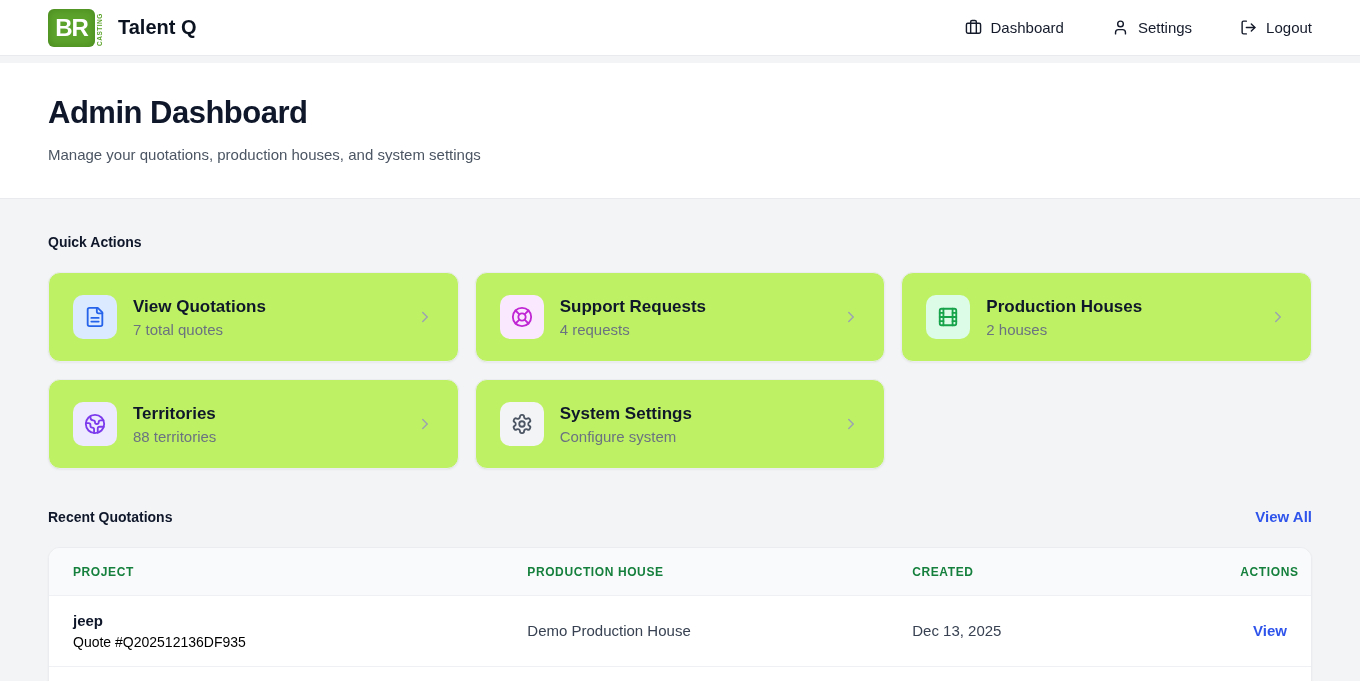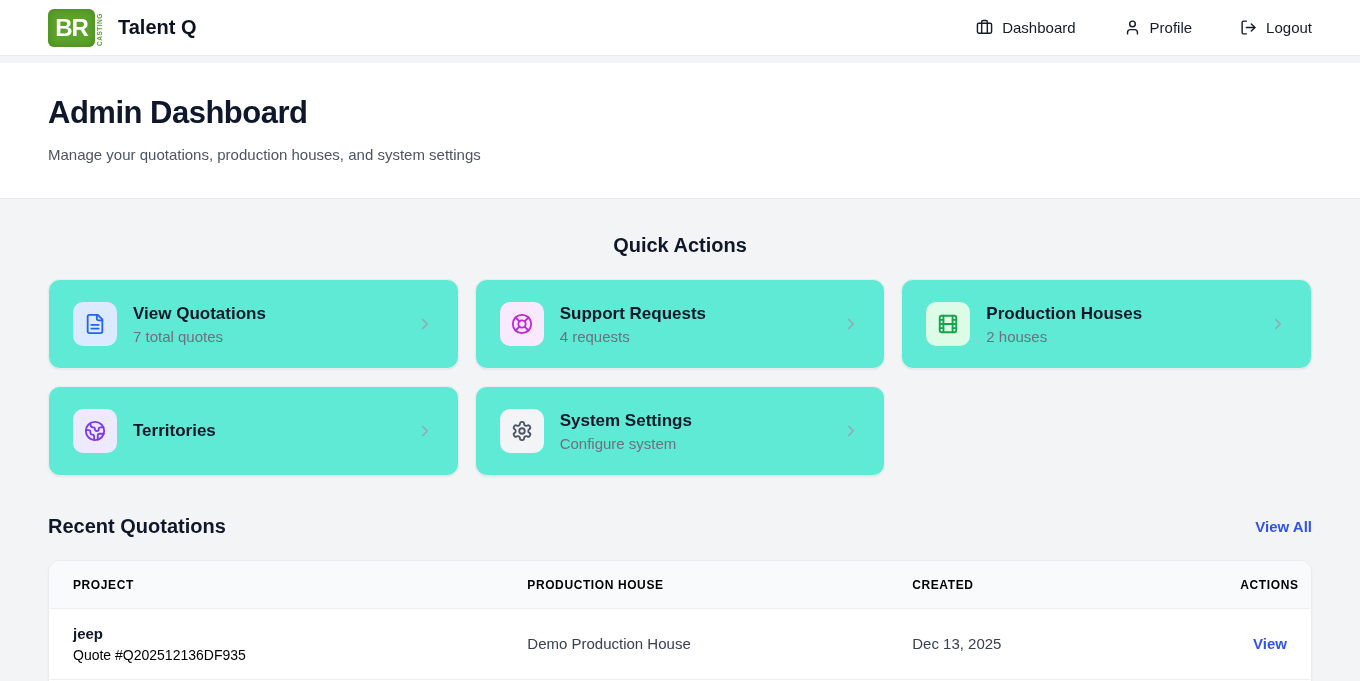--- a/index.html
+++ b/index.html
@@ -42,28 +42,28 @@
   
   .page-header {
     margin-top: 7px; background: #fff; border-bottom: 1px solid #e8eaee;
     padding: 32px 48px 35px;
   }
   .page-title { font-size: 31px; font-weight: 700; color: #0f172a; letter-spacing: -0.5px; margin: 0; }
   .page-subtitle { margin-top: 15px; font-size: 15px; color: #4b5563; }
 
   
   main { padding: 35px 48px 0; }
-  .section-title { font-size: 20px; font-weight: 700; color: #0f172a; text-align: center; }
+  .section-title { font-size: 14px; font-weight: 700; color: #0f172a; }
 
   .cards-grid {
     margin-top: 22px;
     display: grid; grid-template-columns: repeat(3, 1fr); gap: 17px 16px;
   }
   .card {
-    background: #5eead4; border: 1px solid #eaecef; border-radius: 12px;
+    background: #bef264; border: 1px solid #eaecef; border-radius: 12px;
     padding: 22px 24px; display: flex; align-items: center; gap: 16px;
     box-shadow: 0 1px 2px rgba(16,24,40,.05); cursor: pointer;
   }
   .card-icon {
     width: 44px; height: 44px; border-radius: 10px; flex: none;
     display: flex; align-items: center; justify-content: center;
   }
   .card-icon svg { width: 22px; height: 22px; }
   .card-text { flex: 1; min-width: 0; }
   .card-title { font-size: 17px; font-weight: 700; color: #0f172a; }
@@ -77,21 +77,21 @@
   }
   .view-all { font-size: 15px; font-weight: 600; color: #2f54eb; cursor: pointer; text-decoration: none; }
 
   .table-card {
     margin-top: 22px; background: #fff; border: 1px solid #eaecef;
     border-radius: 12px; overflow: hidden; box-shadow: 0 1px 2px rgba(16,24,40,.05);
   }
   table { width: 100%; border-collapse: collapse; table-layout: fixed; }
   thead th {
     background: #f9fafb; text-align: left; font-size: 12px; font-weight: 600;
-    color: #000000; letter-spacing: .6px; text-transform: uppercase;
+    color: #15803d; letter-spacing: .6px; text-transform: uppercase;
     padding: 17px 24px 16px;
   }
   th.col-actions, td.cell-actions { text-align: right; }
   tbody td {
     border-top: 1px solid #eef0f3; padding: 13px 24px; vertical-align: middle;
     font-size: 15px; color: #374151; height: 70px;
   }
   .project-name { font-size: 15px; font-weight: 700; color: #0f172a; }
   .quote-id { font-size: 14px; color: #000000; margin-top: 5px; }
   .view-link { font-size: 15px; font-weight: 600; color: #2f54eb; cursor: pointer; text-decoration: none; }
@@ -121,21 +121,21 @@
       </span>
       <span>Dashboard</span>
     </div>
     <div class="nav-item">
       <span style="display:flex">
         <svg viewBox="0 0 24 24" fill="none" stroke="currentColor" stroke-width="2" stroke-linecap="round" stroke-linejoin="round">
             <path d="M19 21v-2a4 4 0 0 0-4-4H9a4 4 0 0 0-4 4v2"></path>
             <circle cx="12" cy="7" r="4"></circle>
           </svg>
       </span>
-      <span>Profile</span>
+      <span>Settings</span>
     </div>
     <div class="nav-item">
       <span style="display:flex">
         <svg viewBox="0 0 24 24" fill="none" stroke="currentColor" stroke-width="2" stroke-linecap="round" stroke-linejoin="round">
             <path d="M9 21H5a2 2 0 0 1-2-2V5a2 2 0 0 1 2-2h4"></path>
             <polyline points="16 17 21 12 16 7"></polyline>
             <line x1="21" x2="9" y1="12" y2="12"></line>
           </svg>
       </span>
       <span>Logout</span>
@@ -222,20 +222,21 @@
     <div class="card-icon" style="background: rgb(237, 233, 254); color: rgb(124, 58, 237);">
           <svg viewBox="0 0 24 24" fill="none" stroke="currentColor" stroke-width="2" stroke-linecap="round" stroke-linejoin="round">
             <path d="M21.54 15H17a2 2 0 0 0-2 2v4.54"></path>
             <path d="M7 3.34V5a3 3 0 0 0 3 3a2 2 0 0 1 2 2c0 1.1.9 2 2 2a2 2 0 0 0 2-2c0-1.1.9-2 2-2h3.17"></path>
             <path d="M11 21.95V18a2 2 0 0 0-2-2a2 2 0 0 1-2-2v-1a2 2 0 0 0-2-2H2.05"></path>
             <circle cx="12" cy="12" r="10"></circle>
           </svg>
         </div>
     <div class="card-text">
       <div class="card-title">Territories</div>
+      <div class="card-sub">88 territories</div>
     </div>
     <span class="card-chevron">
       <svg viewBox="0 0 24 24" fill="none" stroke="currentColor" stroke-width="2" stroke-linecap="round" stroke-linejoin="round">
             <path d="m9 18 6-6-6-6"></path>
           </svg>
     </span>
   </div>
 
   <div class="card">
     <div class="card-icon" style="background: rgb(243, 244, 246); color: rgb(75, 85, 99);">

